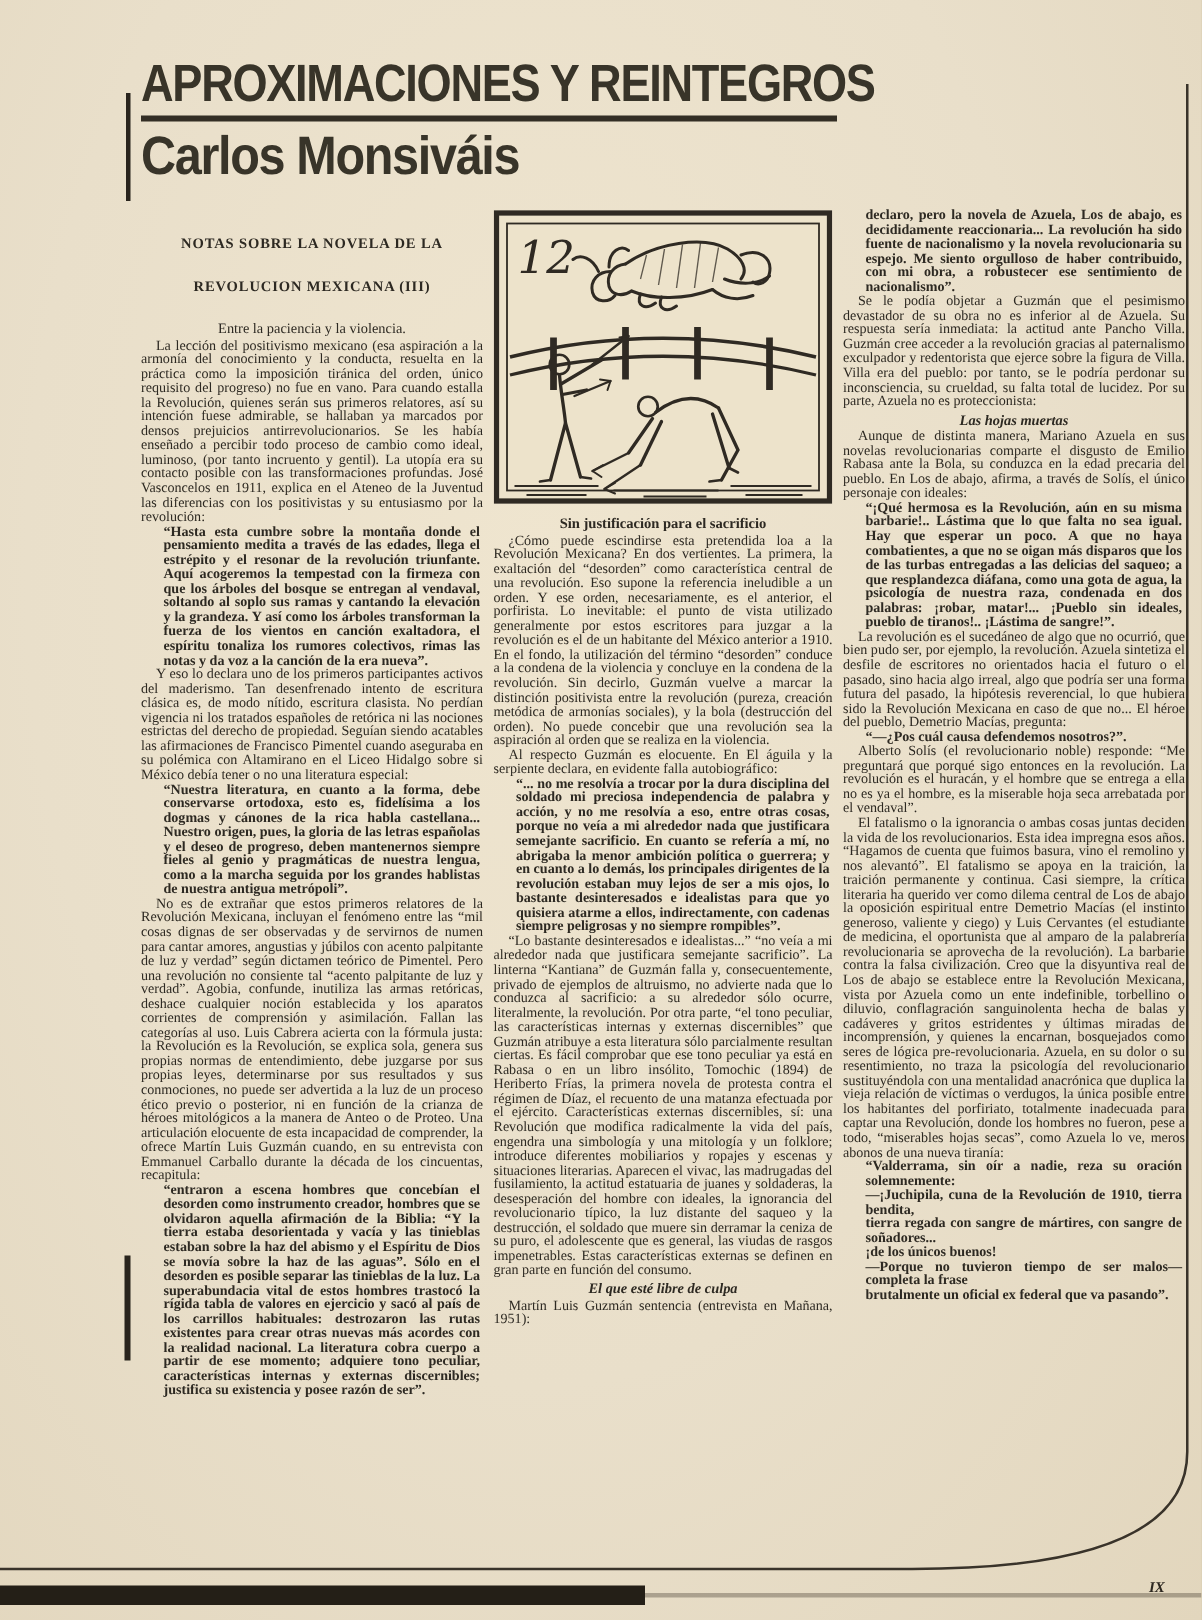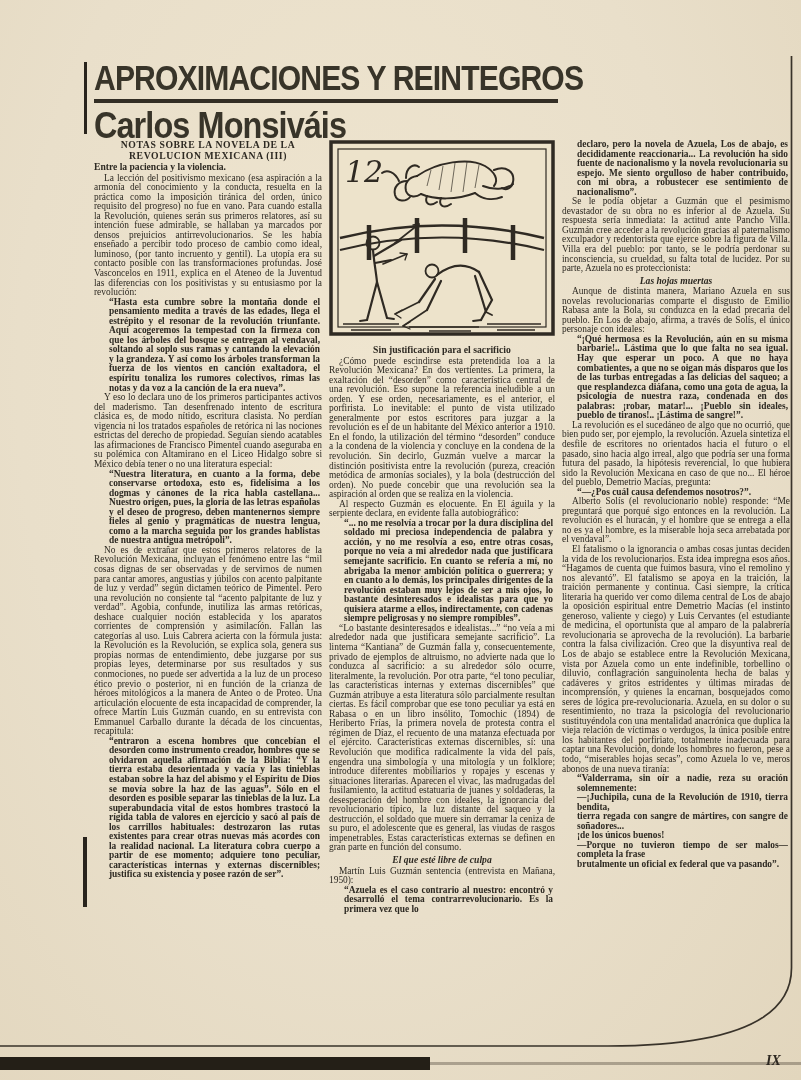--- a/index.html
+++ b/index.html
@@ -7,55 +7,55 @@
     width:801px; height:1080px;
     background:#d8cdb2;
     font-family:"Liberation Serif", serif;
   }
   .page {
     position:relative; width:801px; height:1080px; overflow:hidden;
     background: radial-gradient(ellipse at 45% 35%, #efe5cf 0%, #e9dfca 55%, #e2d6bd 100%);
     color:#2e2a23;
   }
   
-  .masthead { position:absolute; left:94px; top:60px; width:700px; }
+  .masthead { position:absolute; left:94px; top:38px; width:700px; }
   .section-title {
     margin:0; font-family:"Liberation Sans", sans-serif; font-weight:bold;
     font-size:35px; line-height:36px; letter-spacing:-1px; color:#383429;
     transform:scaleX(0.86); transform-origin:left; white-space:nowrap;
   }
   .title-rule { width:464px; height:4px; background:#332e25; margin-top:3px; }
   .author {
     margin:4px 0 0; font-family:"Liberation Sans", sans-serif; font-weight:bold;
     font-size:36px; line-height:38px; letter-spacing:-1px; color:#383429;
     transform:scaleX(0.90); transform-origin:left; white-space:nowrap;
   }
   
   .columns { position:absolute; left:94px; top:140px; width:698px; display:flex; gap:7px; }
   .col { width:228px; font-size:9.4px; line-height:9.55px; text-align:justify;
          text-justify:inter-word; color:#2d2922; }
   .col-2 { width:226px; }
   .col p { margin:0; text-indent:10px; }
   .col .bq { margin:0 0 0 15px; padding-right:2px; text-indent:4px;font-weight:bold; }
   .col .bq.noindent { text-indent:0; }
-  .kicker { text-align:center; font-weight:bold; letter-spacing:0.6px; margin:0; font-size:9.7px; line-height:10.5px; }
-  .subhead { font-weight:bold; margin:1px 0 2px; font-size:9.6px; }
+  .kicker { text-align:center; font-weight:bold; letter-spacing:0.6px; margin:18px; font-size:9.7px; line-height:10.5px; }
+  .subhead { text-align:center; font-weight:normal; margin:1px 0 2px; font-size:9.6px; }
   .center-head { text-align:center; font-weight:bold; margin:2px 0; font-size:9.6px;font-style:italic; }
   .multiline { white-space:pre-line; }
   
   .illo { display:block; width:226px; height:196px; }
   .illo-caption { text-align:center; font-weight:bold; margin:9px 0 2px; font-size:9.7px; }
   
   .border-overlay { position:absolute; left:0; top:0; width:801px; height:1080px; pointer-events:none; }
   .left-mark { position:absolute; background:#29241d; }
   .mark-1 { left:84px; top:62px; width:3px; height:72px; }
   .mark-2 { left:83px; top:837px; width:4px; height:70px; }
   .bottom-bar { position:absolute; left:0; top:1057px; width:430px; height:13px; background:#241f17; }
   .bottom-bar-faint { position:absolute; left:430px; top:1062px; width:371px; height:3px; background:rgba(60,52,40,0.35); }
-  .page-number { position:absolute; left:766px; top:1053px; font-weight:bold; font-style:italic; font-size:14px; color:#2c2720; }
+  .page-number { position:absolute; left:766px; top:1053px; font-weight:bold; font-style:italic; font-size:10px; color:#2c2720; }
 </style>
 </head>
 <body>
 
 <div class="page">
 
   <svg class="border-overlay" viewBox="0 0 801 1080">
     <path d="M791.5,56 L791.5,968 Q791.5,1046 608,1046 L0,1046" fill="none" stroke="#39332a" stroke-width="1.7"></path>
   </svg>
   <div class="left-mark mark-1"></div>
@@ -155,22 +155,21 @@
             <path d="M100,191 L142,191"></path>
             <path d="M168,190 L206,190"></path>
         </g>
       </svg>
       <div class="illo-caption">Sin justificación para el sacrificio</div>
       <p>¿Cómo puede escindirse esta pretendida loa a la Revolución Mexicana? En dos vertientes. La primera, la exaltación del “desorden” como característica central de una revolución. Eso supone la referencia ineludible a un orden. Y ese orden, necesariamente, es el anterior, el porfirista. Lo inevitable: el punto de vista utilizado generalmente por estos escritores para juzgar a la revolución es el de un habitante del México anterior a 1910. En el fondo, la utilización del término “desorden” conduce a la condena de la violencia y concluye en la condena de la revolución. Sin decirlo, Guzmán vuelve a marcar la distinción positivista entre la revolución (pureza, creación metódica de armonías sociales), y la bola (destrucción del orden). No puede concebir que una revolución sea la aspiración al orden que se realiza en la violencia.</p>
       <p>Al respecto Guzmán es elocuente. En El águila y la serpiente declara, en evidente falla autobiográfico:</p>
       <p class="bq noindent">“... no me resolvía a trocar por la dura disciplina del soldado mi preciosa independencia de palabra y acción, y no me resolvía a eso, entre otras cosas, porque no veía a mi alrededor nada que justificara semejante sacrificio. En cuanto se refería a mí, no abrigaba la menor ambición política o guerrera; y en cuanto a lo demás, los principales dirigentes de la revolución estaban muy lejos de ser a mis ojos, lo bastante desinteresados e idealistas para que yo quisiera atarme a ellos, indirectamente, con cadenas siempre peligrosas y no siempre rompibles”.</p>
       <p>“Lo bastante desinteresados e idealistas...” “no veía a mi alrededor nada que justificara semejante sacrificio”. La linterna “Kantiana” de Guzmán falla y, consecuentemente, privado de ejemplos de altruismo, no advierte nada que lo conduzca al sacrificio: a su alrededor sólo ocurre, literalmente, la revolución. Por otra parte, “el tono peculiar, las características internas y externas discernibles” que Guzmán atribuye a esta literatura sólo parcialmente resultan ciertas. Es fácil comprobar que ese tono peculiar ya está en Rabasa o en un libro insólito, Tomochic (1894) de Heriberto Frías, la primera novela de protesta contra el régimen de Díaz, el recuento de una matanza efectuada por el ejército. Características externas discernibles, sí: una Revolución que modifica radicalmente la vida del país, engendra una simbología y una mitología y un folklore; introduce diferentes mobiliarios y ropajes y escenas y situaciones literarias. Aparecen el vivac, las madrugadas del fusilamiento, la actitud estatuaria de juanes y soldaderas, la desesperación del hombre con ideales, la ignorancia del revolucionario típico, la luz distante del saqueo y la destrucción, el soldado que muere sin derramar la ceniza de su puro, el adolescente que es general, las viudas de rasgos impenetrables. Estas características externas se definen en gran parte en función del consumo.</p>
       <h3 class="center-head">El que esté libre de culpa</h3>
-      <p>Martín Luis Guzmán sentencia (entrevista en Mañana, 1950):</p>
-      <p class="bq noindent">“Azuela es el caso contrario al nuestro: encontró y desarrolló el tema contrarrevolucionario. Es la primera vez que lo</p>
+      <p>Martín Luis Guzmán sentencia (entrevista en Mañana, 1951):</p>
     </section>
 
     <section class="col col-3">
       <p class="bq noindent">declaro, pero la novela de Azuela, Los de abajo, es decididamente reaccionaria... La revolución ha sido fuente de nacionalismo y la novela revolucionaria su espejo. Me siento orgulloso de haber contribuido, con mi obra, a robustecer ese sentimiento de nacionalismo”.</p>
       <p>Se le podía objetar a Guzmán que el pesimismo devastador de su obra no es inferior al de Azuela. Su respuesta sería inmediata: la actitud ante Pancho Villa. Guzmán cree acceder a la revolución gracias al paternalismo exculpador y redentorista que ejerce sobre la figura de Villa. Villa era del pueblo: por tanto, se le podría perdonar su inconsciencia, su crueldad, su falta total de lucidez. Por su parte, Azuela no es proteccionista:</p>
       <h3 class="center-head">Las hojas muertas</h3>
       <p>Aunque de distinta manera, Mariano Azuela en sus novelas revolucionarias comparte el disgusto de Emilio Rabasa ante la Bola, su conduzca en la edad precaria del pueblo. En Los de abajo, afirma, a través de Solís, el único personaje con ideales:</p>
       <p class="bq noindent">“¡Qué hermosa es la Revolución, aún en su misma barbarie!.. Lástima que lo que falta no sea igual. Hay que esperar un poco. A que no haya combatientes, a que no se oigan más disparos que los de las turbas entregadas a las delicias del saqueo; a que resplandezca diáfana, como una gota de agua, la psicología de nuestra raza, condenada en dos palabras: ¡robar, matar!... ¡Pueblo sin ideales, pueblo de tiranos!.. ¡Lástima de sangre!”.</p>
       <p>La revolución es el sucedáneo de algo que no ocurrió, que bien pudo ser, por ejemplo, la revolución. Azuela sintetiza el desfile de escritores no orientados hacia el futuro o el pasado, sino hacia algo irreal, algo que podría ser una forma futura del pasado, la hipótesis reverencial, lo que hubiera sido la Revolución Mexicana en caso de que no... El héroe del pueblo, Demetrio Macías, pregunta:</p>
       <p class="bq noindent">“—¿Pos cuál causa defendemos nosotros?”.</p>

